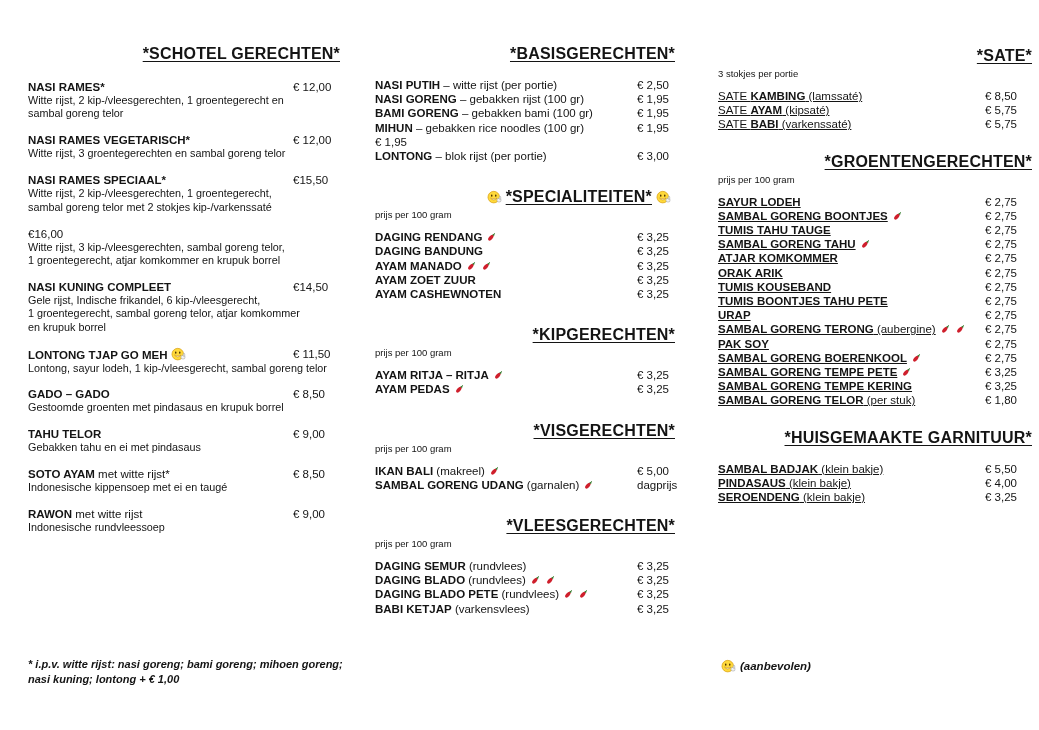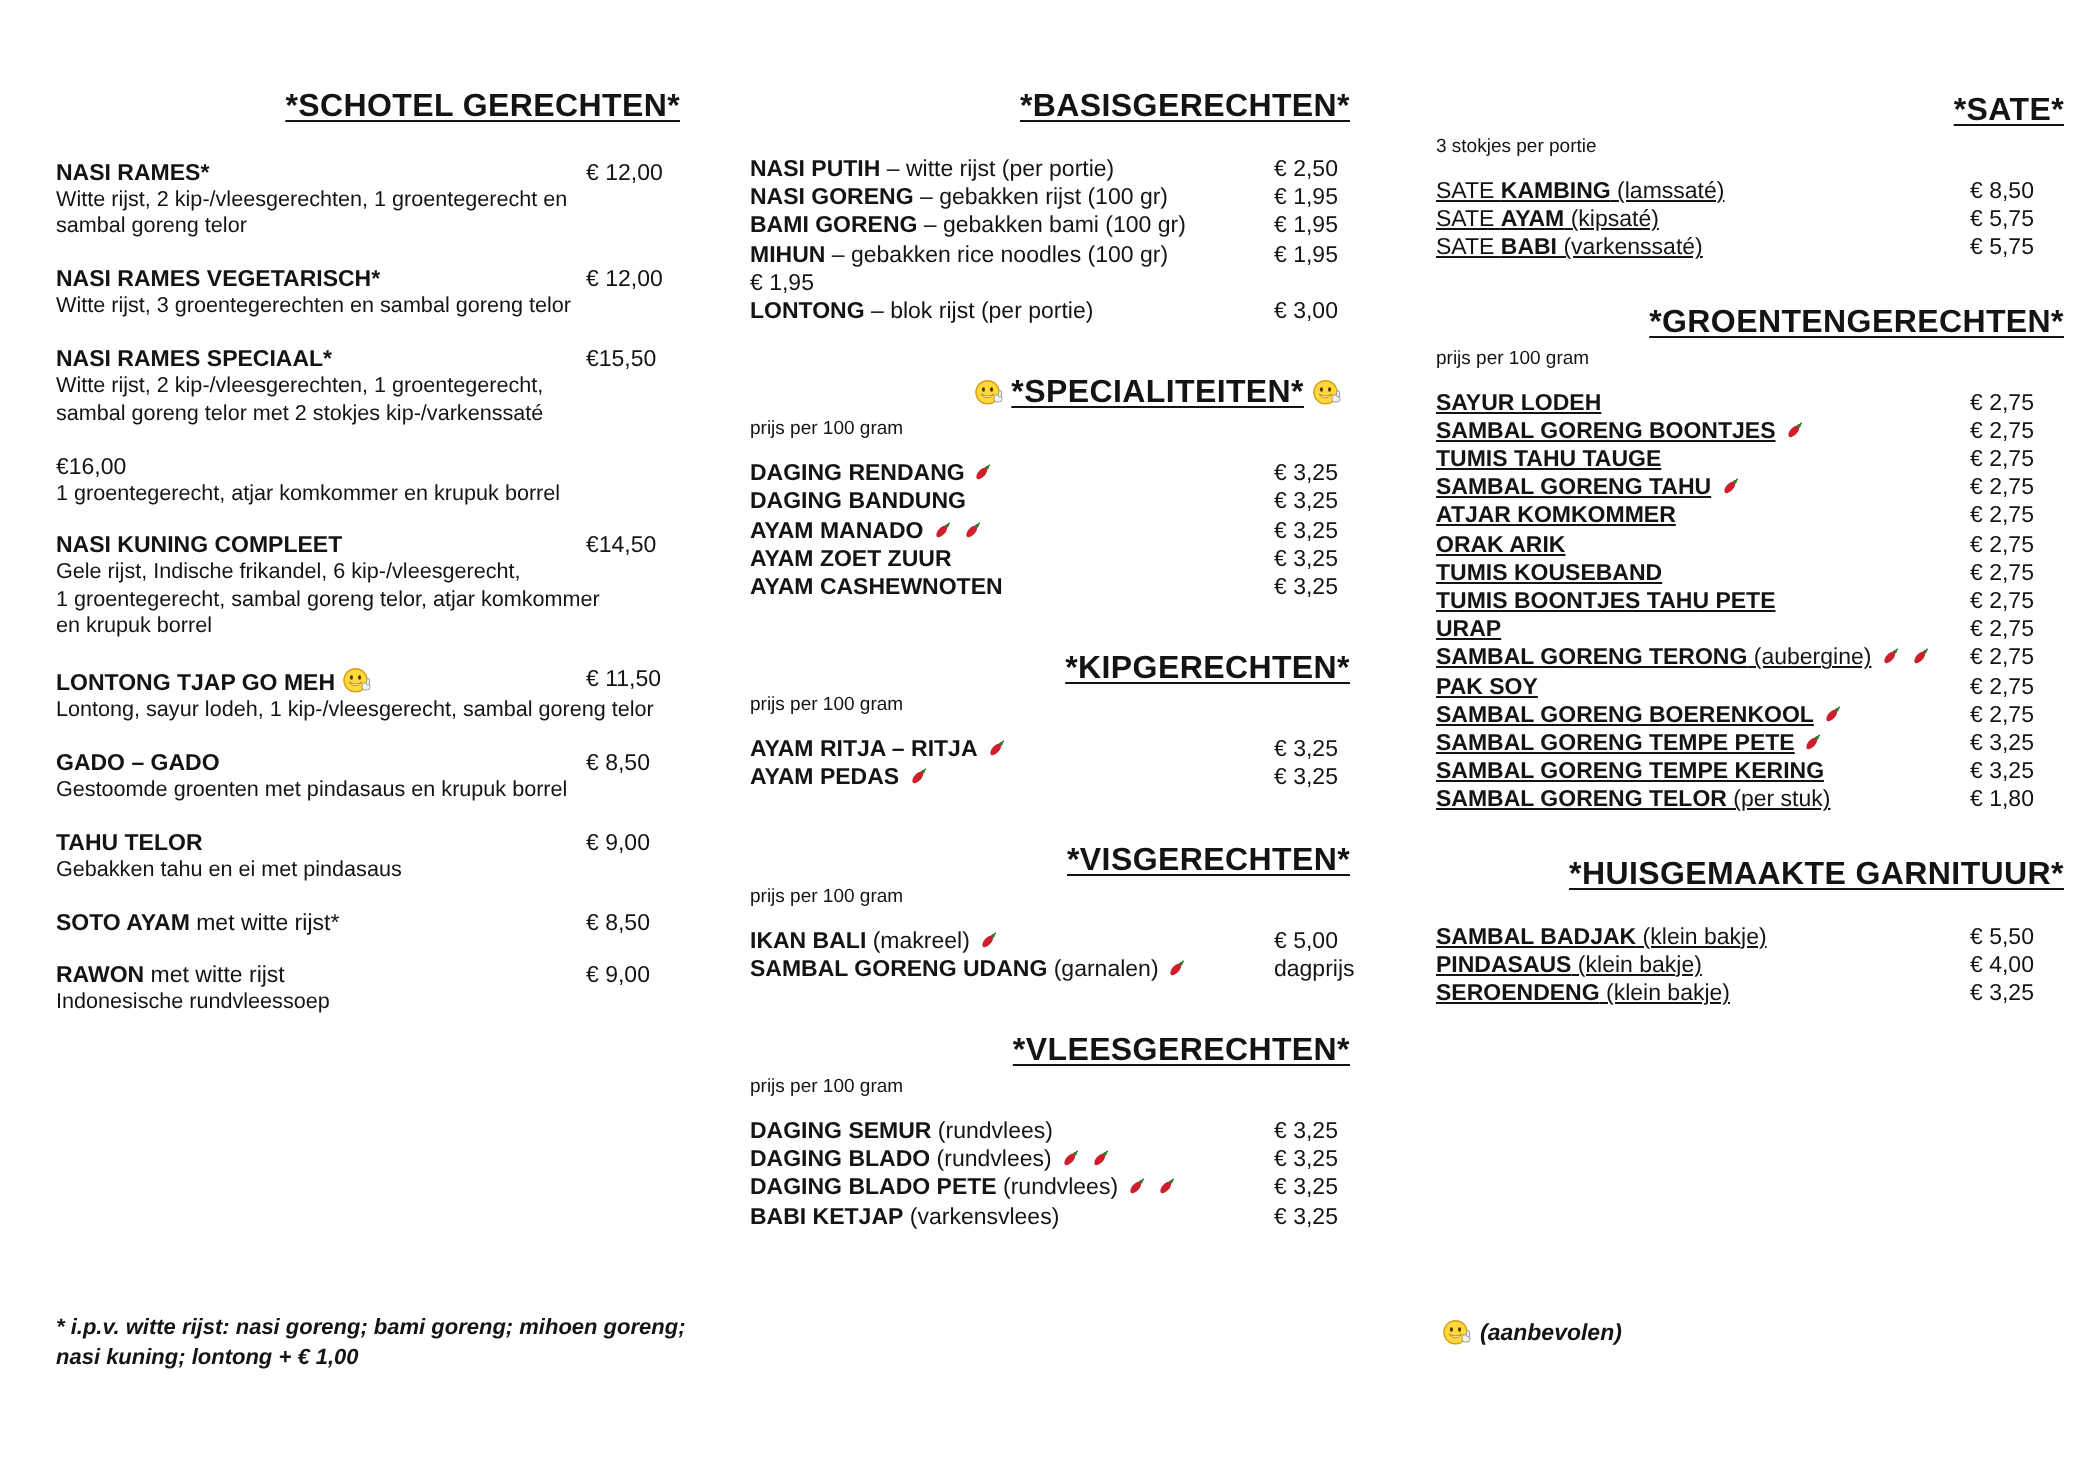--- a/index.html
+++ b/index.html
@@ -89,20 +89,21 @@
             <span class="name"><strong>NASI RAMES SPECIAAL*</strong></span>
             <span class="price">€15,50</span>
           </div>
           <div class="desc">Witte rijst, 2 kip-/vleesgerechten, 1 groentegerecht,</div>
           <div class="desc">sambal goreng telor met 2 stokjes kip-/varkenssaté</div>
         </div>
         <div class="item">
           <div class="row">
             <span class="price">€16,00</span>
           </div>
+          <div class="desc">Witte rijst, 3 kip-/vleesgerechten, sambal goreng telor,</div>
           <div class="desc">1 groentegerecht, atjar komkommer en krupuk borrel</div>
         </div>
         <div class="item">
           <div class="row">
             <span class="name"><strong>NASI KUNING COMPLEET</strong></span>
             <span class="price">€14,50</span>
           </div>
           <div class="desc">Gele rijst, Indische frikandel, 6 kip-/vleesgerecht,</div>
           <div class="desc">1 groentegerecht, sambal goreng telor, atjar komkommer</div>
           <div class="desc">en krupuk borrel</div>
@@ -133,20 +134,21 @@
             <span class="name"><strong>TAHU TELOR</strong></span>
             <span class="price">€ 9,00</span>
           </div>
           <div class="desc">Gebakken tahu en ei met pindasaus</div>
         </div>
         <div class="item">
           <div class="row">
             <span class="name"><strong>SOTO AYAM</strong><span> met witte rijst*</span></span>
             <span class="price">€ 8,50</span>
           </div>
+          <div class="desc">Indonesische kippensoep met ei en taugé</div>
         </div>
         <div class="item">
           <div class="row">
             <span class="name"><strong>RAWON</strong><span> met witte rijst</span></span>
             <span class="price">€ 9,00</span>
           </div>
           <div class="desc">Indonesische rundvleessoep</div>
         </div>
       </div>
   </div>

